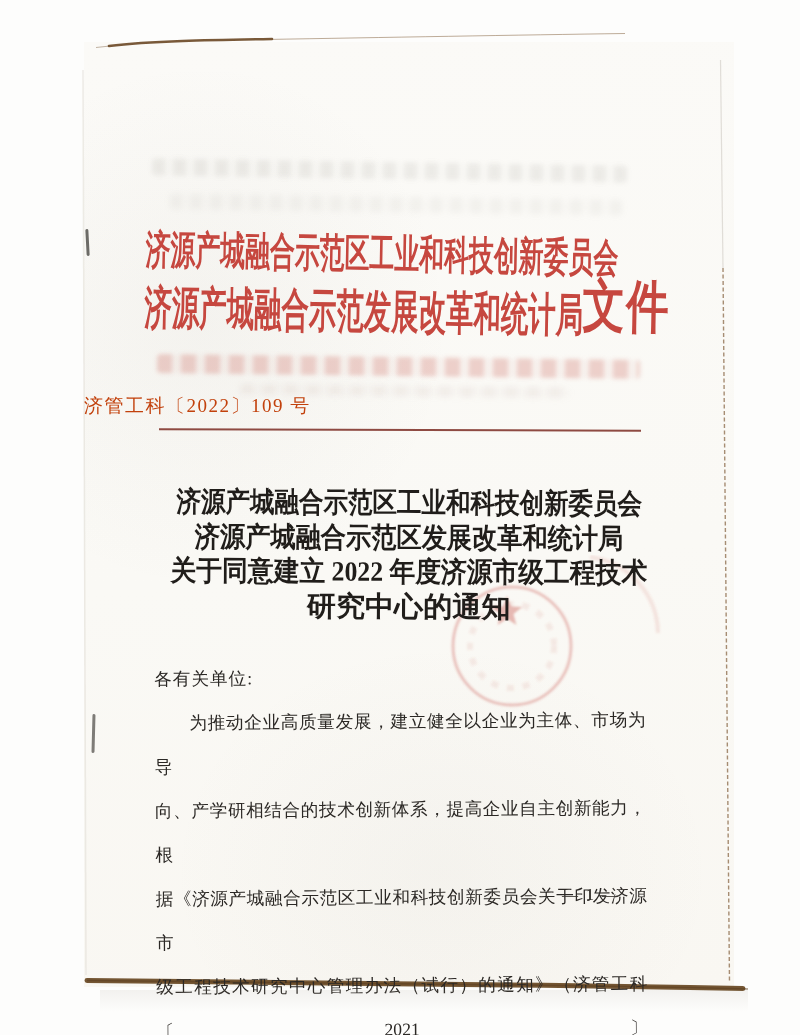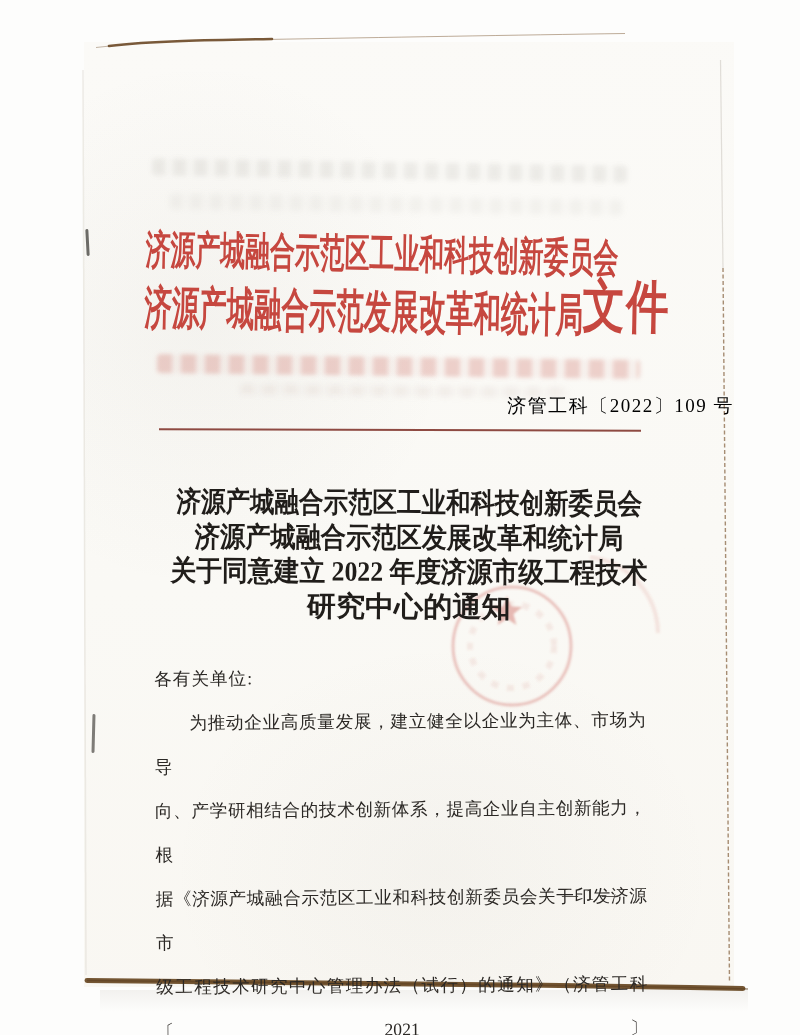--- a/index.html
+++ b/index.html
@@ -42,22 +42,22 @@
     transform:rotate(1.05deg);transform-origin:0 0;
   }
   .h1 span{display:inline-block;font-size:40px;line-height:40px;white-space:nowrap;
     transform:scaleX(.622);transform-origin:0 0;}
   .h2row{position:relative;margin-top:15px;height:48px;}
   .h2row .sx2{display:inline-block;font-size:46px;line-height:46px;white-space:nowrap;
     transform:scaleX(.596);transform-origin:0 0;}
   .wenjian{position:absolute;left:438px;top:-15px;font-size:57px;line-height:57px;
     white-space:nowrap;letter-spacing:2px;transform:scaleX(.74);transform-origin:0 0;}
   
-  .docnum{position:absolute;left:84px;top:393px;width:650px;text-align:right;
-    font-size:19px;letter-spacing:1.5px;color:#000000;}
+  .docnum{position:absolute;left:84px;top:393px;width:650px;text-align:left;
+    font-size:19px;letter-spacing:1.5px;color:#c2410c;}
   .redline{position:absolute;left:159px;top:429px;width:482px;height:2.2px;
     background:var(--rule_red,#8e4a42);transform:rotate(.15deg);}
   
   .title{position:absolute;left:84px;top:486px;width:650px;text-align:center;
     color:var(--title_ink,#201d1a);font-weight:700;transform:rotate(.3deg);}
   .title .tl{height:34.5px;line-height:34.5px;white-space:nowrap;}
   .title .tl span{display:inline-block;white-space:nowrap;transform-origin:50% 50%;}
   .t0 span{font-size:28px;transform:scaleX(.875);}
   .t1 span{font-size:28px;transform:scaleX(.90);}
   .t2 span{font-size:28px;transform:scaleX(.92);}

